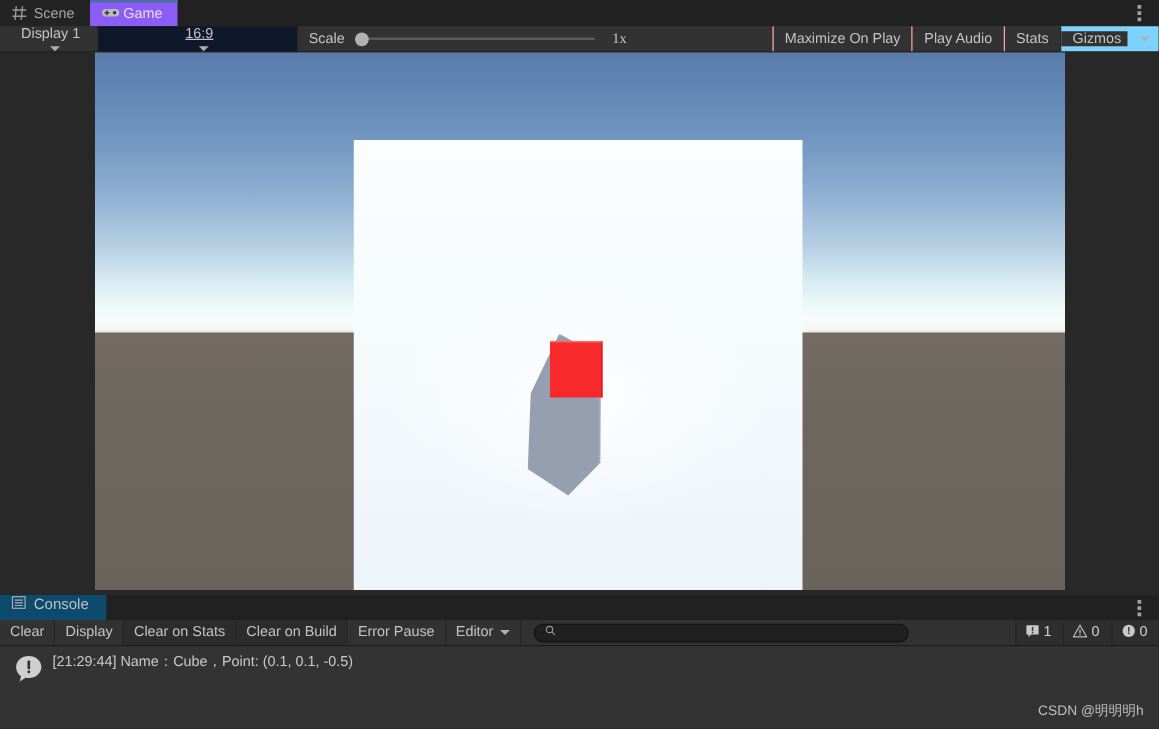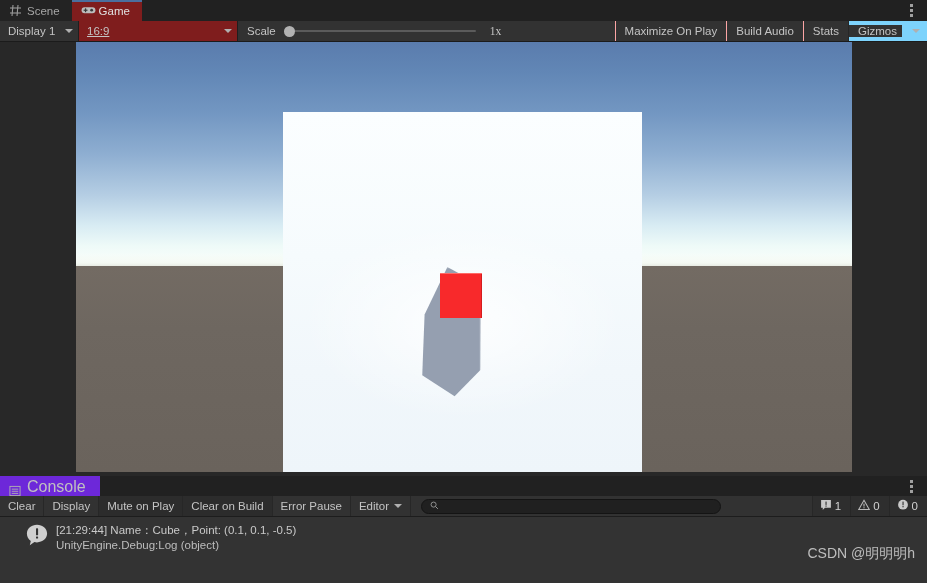--- a/index.html
+++ b/index.html
@@ -14,43 +14,43 @@
   
   .game-window { position: absolute; left: 0; top: 0; width: 927px; height: 476px; background: #282828; }
 
   .tabbar { position: relative; height: 21px; background: #212121; display: flex; align-items: flex-end; }
   .tab {
     height: 21px; display: flex; align-items: center; gap: 5px;
     padding: 0 12px 0 9px; font-size: 11.5px; color: #b4b4b4;
     background: #282828; position: relative; cursor: default;
   }
   .tab.inactive { background: #232323; color: #a6a6a6; }
-  .tab.active { background: #7f1d1d; color: #e0e0e0; }
+  .tab.active { background: #8b5cf6; color: #e0e0e0; }
   .tab.active::before {
     content: ""; position: absolute; left: 0; right: 0; top: 0; height: 2px; background: #4b6f9e;
   }
   .tab-icon { width: 13px; height: 13px; display: block; flex: none; }
 
   .kebab { position: absolute; right: 9px; top: 4px; width: 14px; height: 14px; cursor: default; }
   .kebab span {
     display: block; width: 3px; height: 3px; background: #a0a0a0; margin: 0 auto 2px auto;
   }
 
   .toolbar {
     position: relative; height: 21px; background: #323232;
     border-bottom: 1px solid #1b1b1b; display: flex; align-items: stretch;
     font-size: 11.5px; color: #c4c4c4;
   }
   .tb-dd {
     display: flex; align-items: center; justify-content: space-between;
     padding: 0 5px 0 8px; background: #323232; cursor: default;
-    border-right: 1px solid #1f1f1f; position: relative;
+    border-right: 1px solid #1f1f1f; position: relative; flex-direction: column;
   }
   .tb-dd.display { width: 79px; }
-  .tb-dd.aspect  { width: 159px; background: #7f1d1d; text-decoration: underline; }
+  .tb-dd.aspect  { width: 159px; background: #0f172a; text-decoration: underline; }
   .caret { width: 0; height: 0; border-left: 4px solid transparent; border-right: 4px solid transparent;
            border-top: 4px solid #b0b0b0; margin-left: 6px; flex: none; }
 
   .scale-group { display: flex; align-items: center; padding: 0 8px 0 9px; gap: 8px; }
   .scale-label { color: #c4c4c4; }
   .slider { position: relative; width: 192px; height: 12px; display: flex; align-items: center; }
   .slider-track { position: absolute; left: 0; right: 0; height: 2px; background: #5b5b5b; border-radius: 1px; }
   .slider-knob { position: relative; width: 11px; height: 11px; border-radius: 50%; background: #b2b2b2; left: 0; }
   .scale-value { color: #c4c4c4; margin-left: 6px; font-family: Liberation Serif, serif; }
 
@@ -101,47 +101,47 @@
   .cube {
     position: absolute; left: 364px; top: 231px; width: 42px; height: 45px;
     background: #f8292b;
     box-shadow: inset 0 1px 0 #ff6a66, inset -1px 0 0 #d41c1e;
   }
 
   
   .console-window { position: absolute; left: 0; top: 476px; width: 927px; height: 107px; background: #282828; }
   .console-tabbar { position: relative; height: 20px; background: #212121; display: flex; align-items: flex-end; }
   .console-tab {
-    height: 20px; display: flex; align-items: flex-end; gap: 5px; padding: 0 14px 0 9px;
-    font-size: 16px; color: #c0c0c0; background: #6d28d9;
+    height: 20px; display: flex; align-items: flex-start; gap: 5px; padding: 0 14px 0 9px;
+    font-size: 12px; color: #c0c0c0; background: #0c4a6e;
   }
   .console-toolbar {
     position: relative; height: 21px; background: #323232; display: flex; align-items: stretch;
     font-size: 11.5px; color: #c4c4c4; border-bottom: 1px solid #1d1d1d;
   }
   .cbtn { display: flex; align-items: center; padding: 0 8px; cursor: default; border-right: 1px solid #272727; }
   .cbtn.pressed { background: #2c2c2c; }
   .csearch-wrap { flex: 1 1 auto; display: flex; align-items: center; padding: 0 4px 0 10px; }
   .csearch {
     flex: 1 1 auto; height: 15px; background: #202020; border: 1px solid #141414; border-radius: 8px;
     display: flex; align-items: center; padding: 0 8px; gap: 5px; color: #8a8a8a; font-size: 10.5px;
     max-width: 300px;
   }
   .badge {
     display: flex; align-items: center; gap: 3px; padding: 0 9px 0 7px; color: #d0d0d0;
     border-left: 1px solid #272727; background: #2e2e2e;
   }
   .console-list { position: relative; height: 66px; background: #333333; }
-  .log-row { display: flex; align-items: flex-start; gap: 8px; padding: 6px 8px 0 26px; }
+  .log-row { display: flex; align-items: flex-start; gap: 8px; padding: 6px 8px 0 12px; }
   .log-icon { flex: none; width: 22px; height: 22px; margin-top: 1px; }
   .log-text { font-size: 11.5px; color: #c9c9c9; line-height: 15px; }
   .log-line2 { color: #bdbdbd; }
 
   .watermark {
-    position: absolute; right: 12px; bottom: 20px; font-size: 14px; color: #c9c9c9; opacity: 0.92; text-align: right;
+    position: absolute; right: 12px; bottom: 7px; font-size: 11px; color: #c9c9c9; opacity: 0.92; text-align: right;
   }
 </style>
 </head>
 <body>
 
 <div class="app">
 
   <div class="game-window">
 
     <div class="tabbar">
@@ -199,21 +199,21 @@
         </div>
         <span class="scale-value">1x</span>
       </div>
 
       <div class="toolbar-spacer"></div>
 
       <div class="tb-btn">
         <span>Maximize On Play</span>
       </div>
       <div class="tb-btn">
-        <span>Build Audio</span>
+        <span>Play Audio</span>
       </div>
       <div class="tb-btn">
         <span>Stats</span>
       </div>
       <div class="gizmo-split">
         <div class="tb-btn gizmos" style="border-left:none">
           <span>Gizmos</span>
         </div>
         <div class="gizmo-arrow">
           <span class="caret"></span>
@@ -256,21 +256,21 @@
     </div>
 
     <div class="console-toolbar">
       <div class="cbtn">
         <span>Clear</span>
       </div>
       <div class="cbtn">
         <span>Display</span>
       </div>
       <div class="cbtn pressed">
-        <span>Mute on Play</span>
+        <span>Clear on Stats</span>
       </div>
       <div class="cbtn pressed">
         <span>Clear on Build</span>
       </div>
       <div class="cbtn">
         <span>Error Pause</span>
       </div>
       <div class="cbtn">
         <span>Editor</span>
         <span class="caret" style="margin-left:5px"></span>
@@ -326,21 +326,20 @@
       <div class="log-row">
         <span class="log-icon">
           <svg viewBox="0 0 22 22" width="22" height="22">
             <path d="M11 0.8c5.6 0 10.1 3.9 10.1 8.8 0 4.9-4.5 8.8-10.1 8.8-0.9 0-1.8-0.1-2.6-0.3l-4.6 3.1 1.0-4.2C2.3 15.4 0.9 12.7 0.9 9.6 0.9 4.7 5.4 0.8 11 0.8z" fill="#cfcfcf"></path>
             <rect x="10.0" y="4.3" width="2.1" height="7.0" rx="0.6" fill="#333333"></rect>
             <rect x="10.0" y="12.4" width="2.1" height="2.2" rx="0.6" fill="#333333"></rect>
           </svg>
         </span>
         <div class="log-text">
           <div>[21:29:44] Name：Cube，Point:  (0.1, 0.1, -0.5)</div>
-          <div class="log-line2">UnityEngine.Debug:Log (object)</div>
         </div>
       </div>
     </div>
 
     <div class="watermark">CSDN @明明明h</div>
   </div>
 
 </div>
 
 </body></html>

